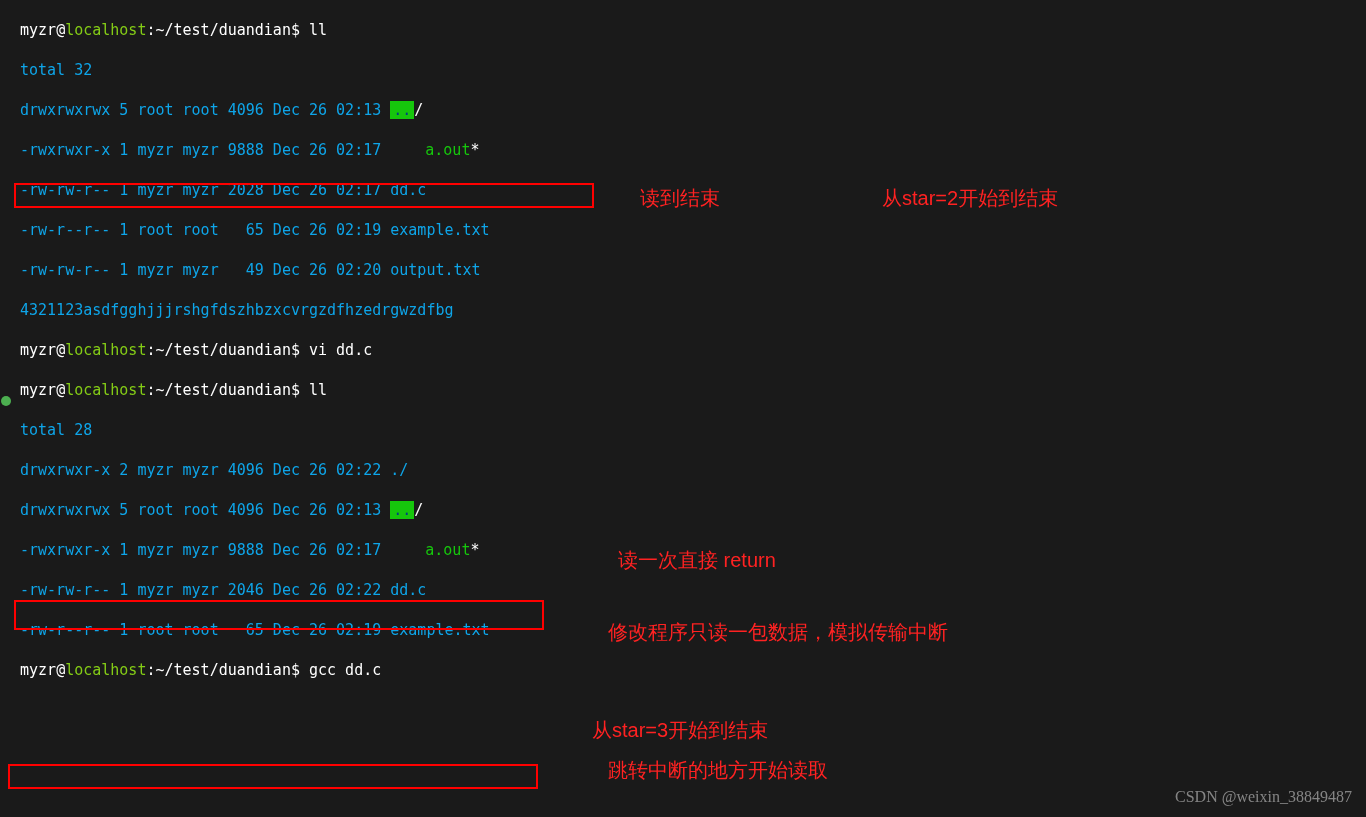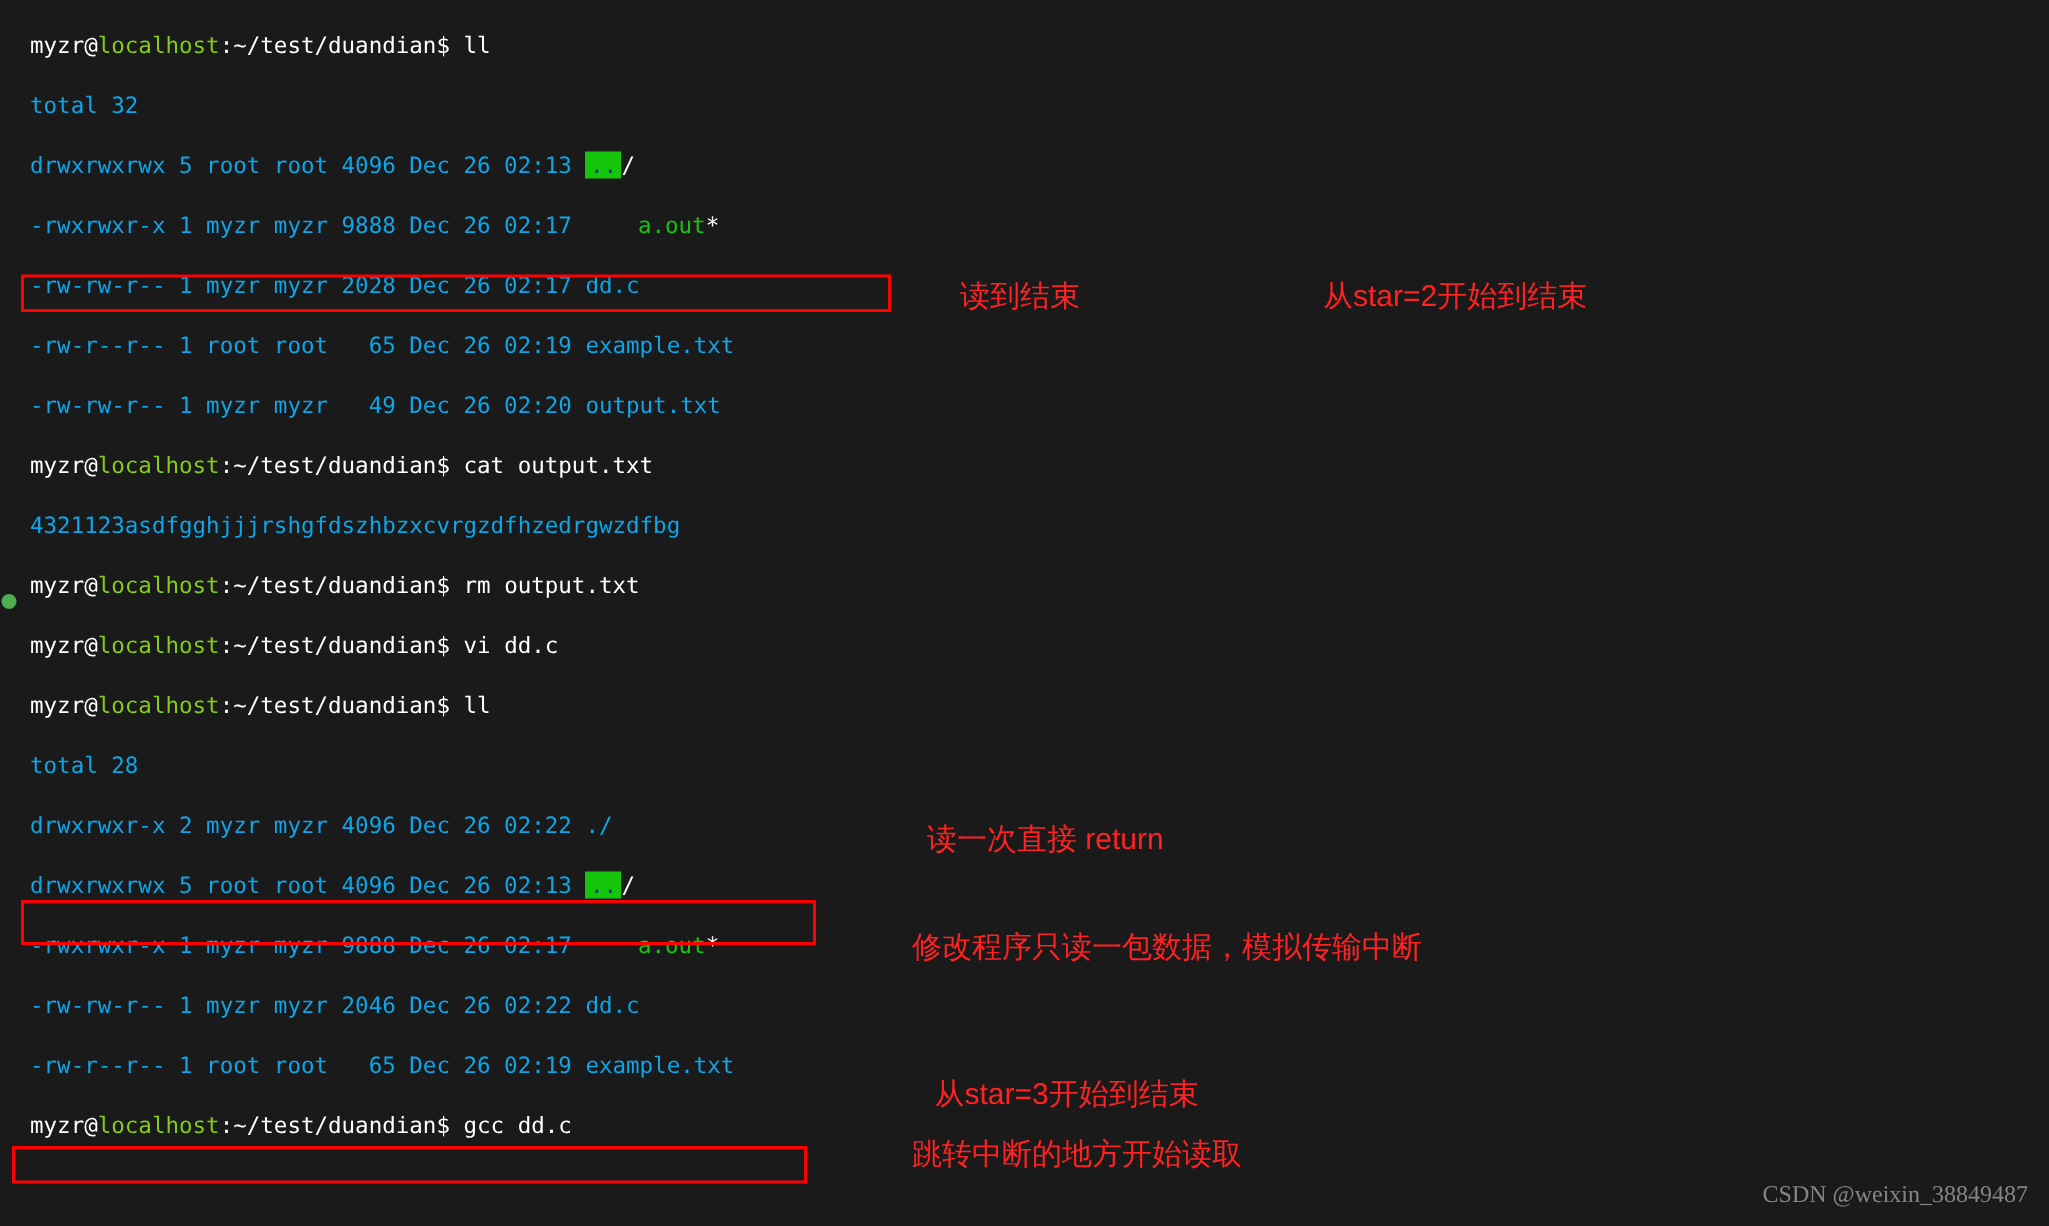--- a/index.html
+++ b/index.html
@@ -66,23 +66,21 @@
 <body>
 
 <div class="terminal">
 <div class="line"><span class="prompt-user">myzr</span><span>@</span><span class="prompt-host">localhost</span><span>:</span><span class="prompt-path">~/test/duandian</span><span class="dollar">$</span> <span class="cmd">ll</span></div>
 <div class="line out">total 32</div>
 <div class="line"><span class="out">drwxrwxrwx 5 root root 4096 Dec 26 02:13 </span><span class="parentdir-bg">..</span><span class="parentdir-slash">/</span></div>
 <div class="line"><span class="out">-rwxrwxr-x 1 myzr myzr 9888 Dec 26 02:17 </span><span class="aout">a.out</span><span class="star">*</span></div>
 <div class="line out">-rw-rw-r-- 1 myzr myzr 2028 Dec 26 02:17 dd.c</div>
 <div class="line out">-rw-r--r-- 1 root root   65 Dec 26 02:19 example.txt</div>
 <div class="line out">-rw-rw-r-- 1 myzr myzr   49 Dec 26 02:20 output.txt</div>
-<div class="line"><span class="prompt-user">myzr</span><span>@</span><span class="prompt-host">localhost</span><span>:</span><span class="prompt-path">~/test/duandian</span><span class="dollar">$</span> <span class="cmd">cat output.txt</span></div>
 <div class="line out">4321123asdfgghjjjrshgfdszhbzxcvrgzdfhzedrgwzdfbg</div>
-<div class="line"><span class="prompt-user">myzr</span><span>@</span><span class="prompt-host">localhost</span><span>:</span><span class="prompt-path">~/test/duandian</span><span class="dollar">$</span> <span class="cmd">rm output.txt</span></div>
 <div class="line"><span class="prompt-user">myzr</span><span>@</span><span class="prompt-host">localhost</span><span>:</span><span class="prompt-path">~/test/duandian</span><span class="dollar">$</span> <span class="cmd">vi dd.c</span></div>
 <div class="line"><span class="prompt-user">myzr</span><span>@</span><span class="prompt-host">localhost</span><span>:</span><span class="prompt-path">~/test/duandian</span><span class="dollar">$</span> <span class="cmd">ll</span></div>
 <div class="line out">total 28</div>
 <div class="line out">drwxrwxr-x 2 myzr myzr 4096 Dec 26 02:22 ./</div>
 <div class="line"><span class="out">drwxrwxrwx 5 root root 4096 Dec 26 02:13 </span><span class="parentdir-bg">..</span><span class="parentdir-slash">/</span></div>
 <div class="line"><span class="out">-rwxrwxr-x 1 myzr myzr 9888 Dec 26 02:17 </span><span class="aout">a.out</span><span class="star">*</span></div>
 <div class="line out">-rw-rw-r-- 1 myzr myzr 2046 Dec 26 02:22 dd.c</div>
 <div class="line out">-rw-r--r-- 1 root root   65 Dec 26 02:19 example.txt</div>
 <div class="line"><span class="prompt-user">myzr</span><span>@</span><span class="prompt-host">localhost</span><span>:</span><span class="prompt-path">~/test/duandian</span><span class="dollar">$</span> <span class="cmd">gcc dd.c</span></div>
 
@@ -108,18 +106,18 @@
 </div>
 
 <div class="red-box" style="left:14px; top:183px; width:580px; height:25px;"></div>
 <div class="red-box" style="left:14px; top:600px; width:530px; height:30px;"></div>
 <div class="red-box" style="left:8px;  top:764px; width:530px; height:25px;"></div>
 
 <div class="annotation" style="left:640px; top:188px;">读到结束</div>
 <div class="annotation" style="left:882px; top:188px;">从star=2开始到结束</div>
 <div class="annotation" style="left:618px; top:550px;">读一次直接 return</div>
 <div class="annotation" style="left:608px; top:590px;margin-top:32px;">修改程序只读一包数据，模拟传输中断</div>
-<div class="annotation" style="left:623px; top:720px;">从star=3开始到结束</div>
+<div class="annotation" style="left:592px; top:720px;">从star=3开始到结束</div>
 <div class="annotation" style="left:608px; top:760px;">跳转中断的地方开始读取</div>
 
 <div class="watermark">CSDN @weixin_38849487</div>
 
 <div class="sidebar-dot" style="top:396px;"></div>
 
 </body></html>

